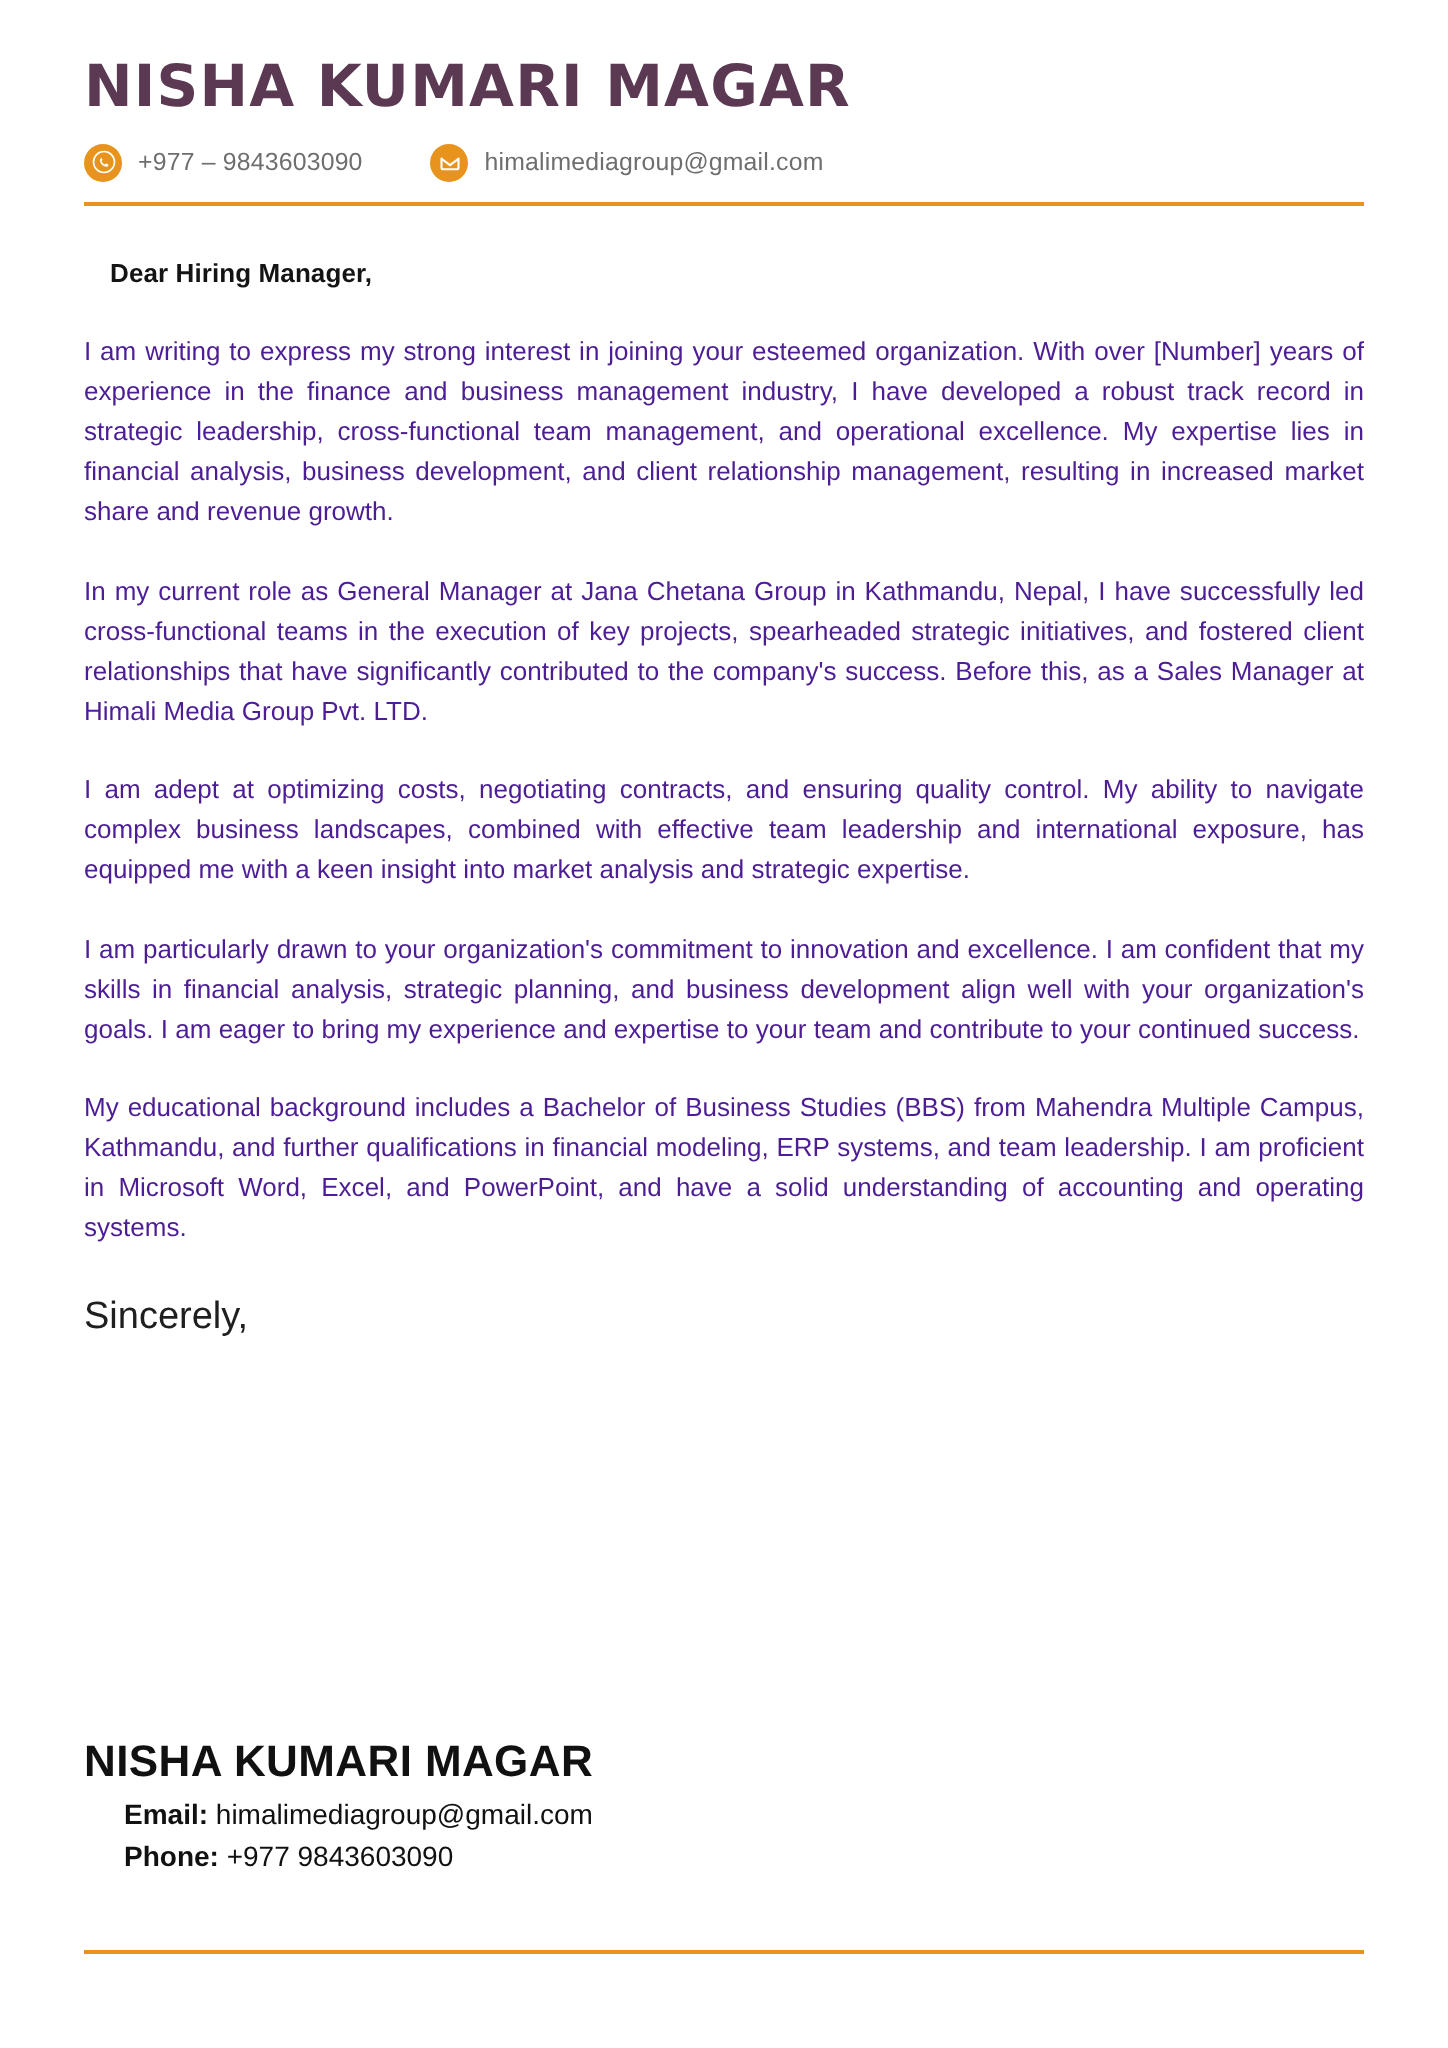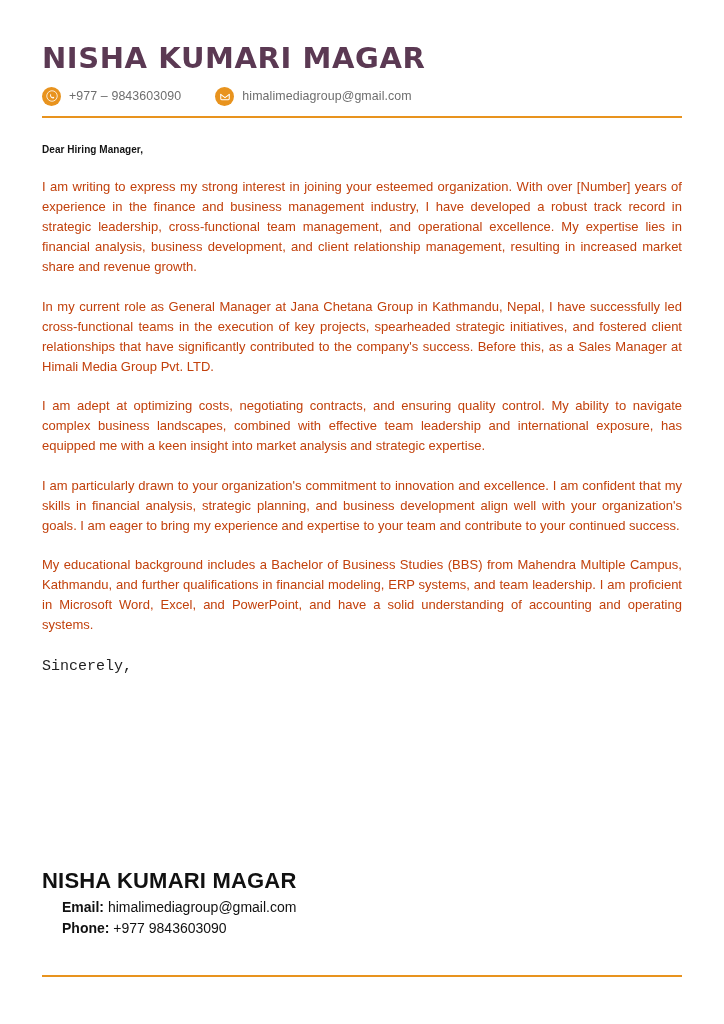--- a/index.html
+++ b/index.html
@@ -12,21 +12,21 @@
     height: 1024px;
     font-family: "Liberation Sans", sans-serif;
     color: #1a1a1a;
     overflow: hidden;
     position: relative;
   }
   .page {
     width: 724px;
     height: 1024px;
     box-sizing: border-box;
-    padding: 16px 42px;
+    padding: 1px 42px;
     position: relative;
     background: #ffffff;
   }
 
   
   .header {
     padding-top: 27px;
   }
   .name-title {
     font-family: "DejaVu Sans", sans-serif;
@@ -75,41 +75,40 @@
     background: #e8931e;
     width: 100%;
   }
   .rule-top { margin-top: 6px; }
 
   
   .body-wrap {
     padding-top: 26px;
   }
   .salutation {
-    font-size: 10px;
+    font-size: 13px;
     font-weight: 700;
     color: #141414;
-    margin: 0 0 22px 0;
+    margin: 0 0 22px 13px;
     letter-spacing: 0.05px;
   }
   p.para {
     font-size: 13px;
     line-height: 1.55;
-    color: #c2410c;
+    color: #4c1d95;
     text-align: justify;
     margin: 0 0 19px 0;
     letter-spacing: 0.01px;
   }
   p.para.last-block { margin-bottom: 19px; }
   .signoff {
-    font-size: 15px;
+    font-size: 19px;
     line-height: 1.55;
     color: #1f1f1f;
     margin: 0;
-    font-family: Liberation Mono, monospace;
   }
 
   
   .signature {
     position: absolute;
     left: 42px;
     bottom: 86px;
   }
   .sig-name {
     font-family: "Liberation Sans", sans-serif;

